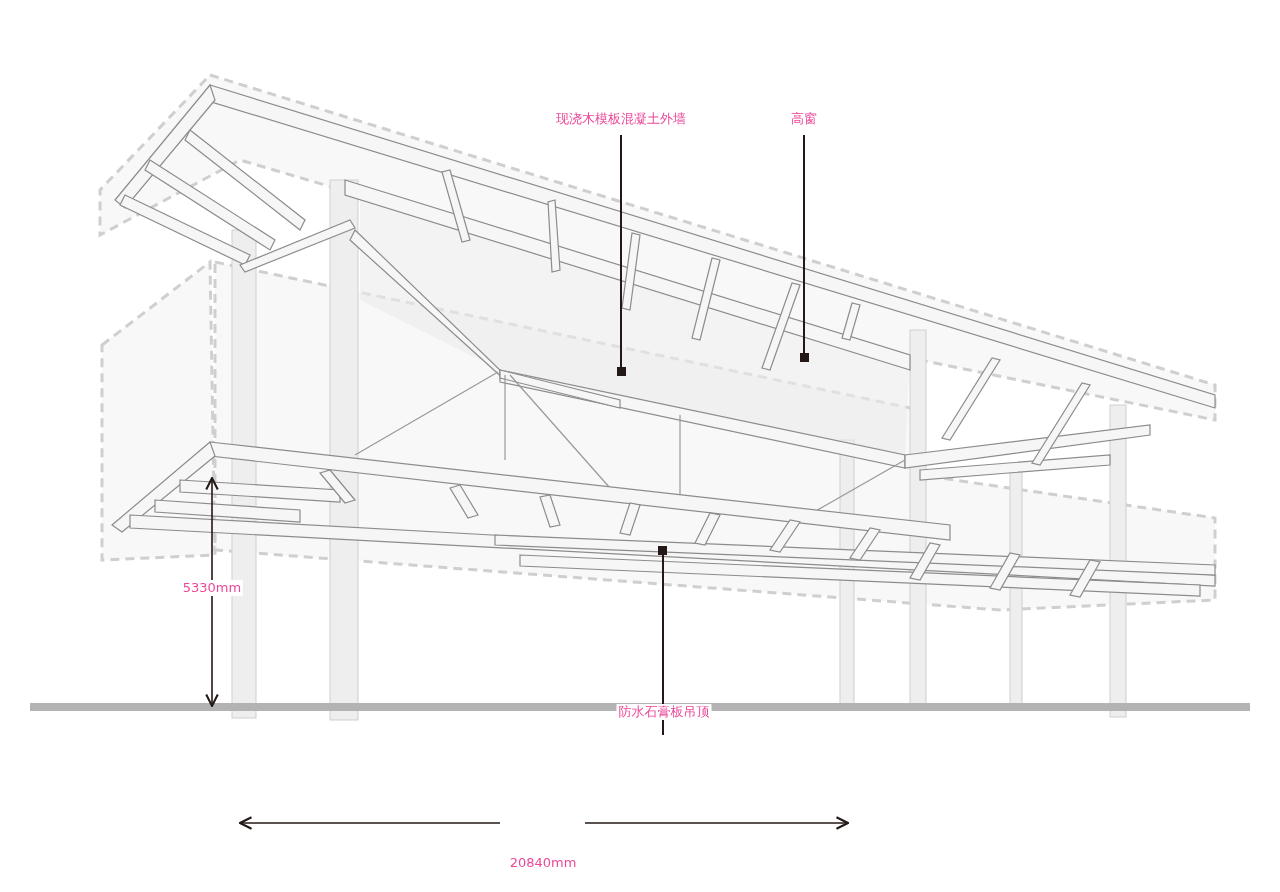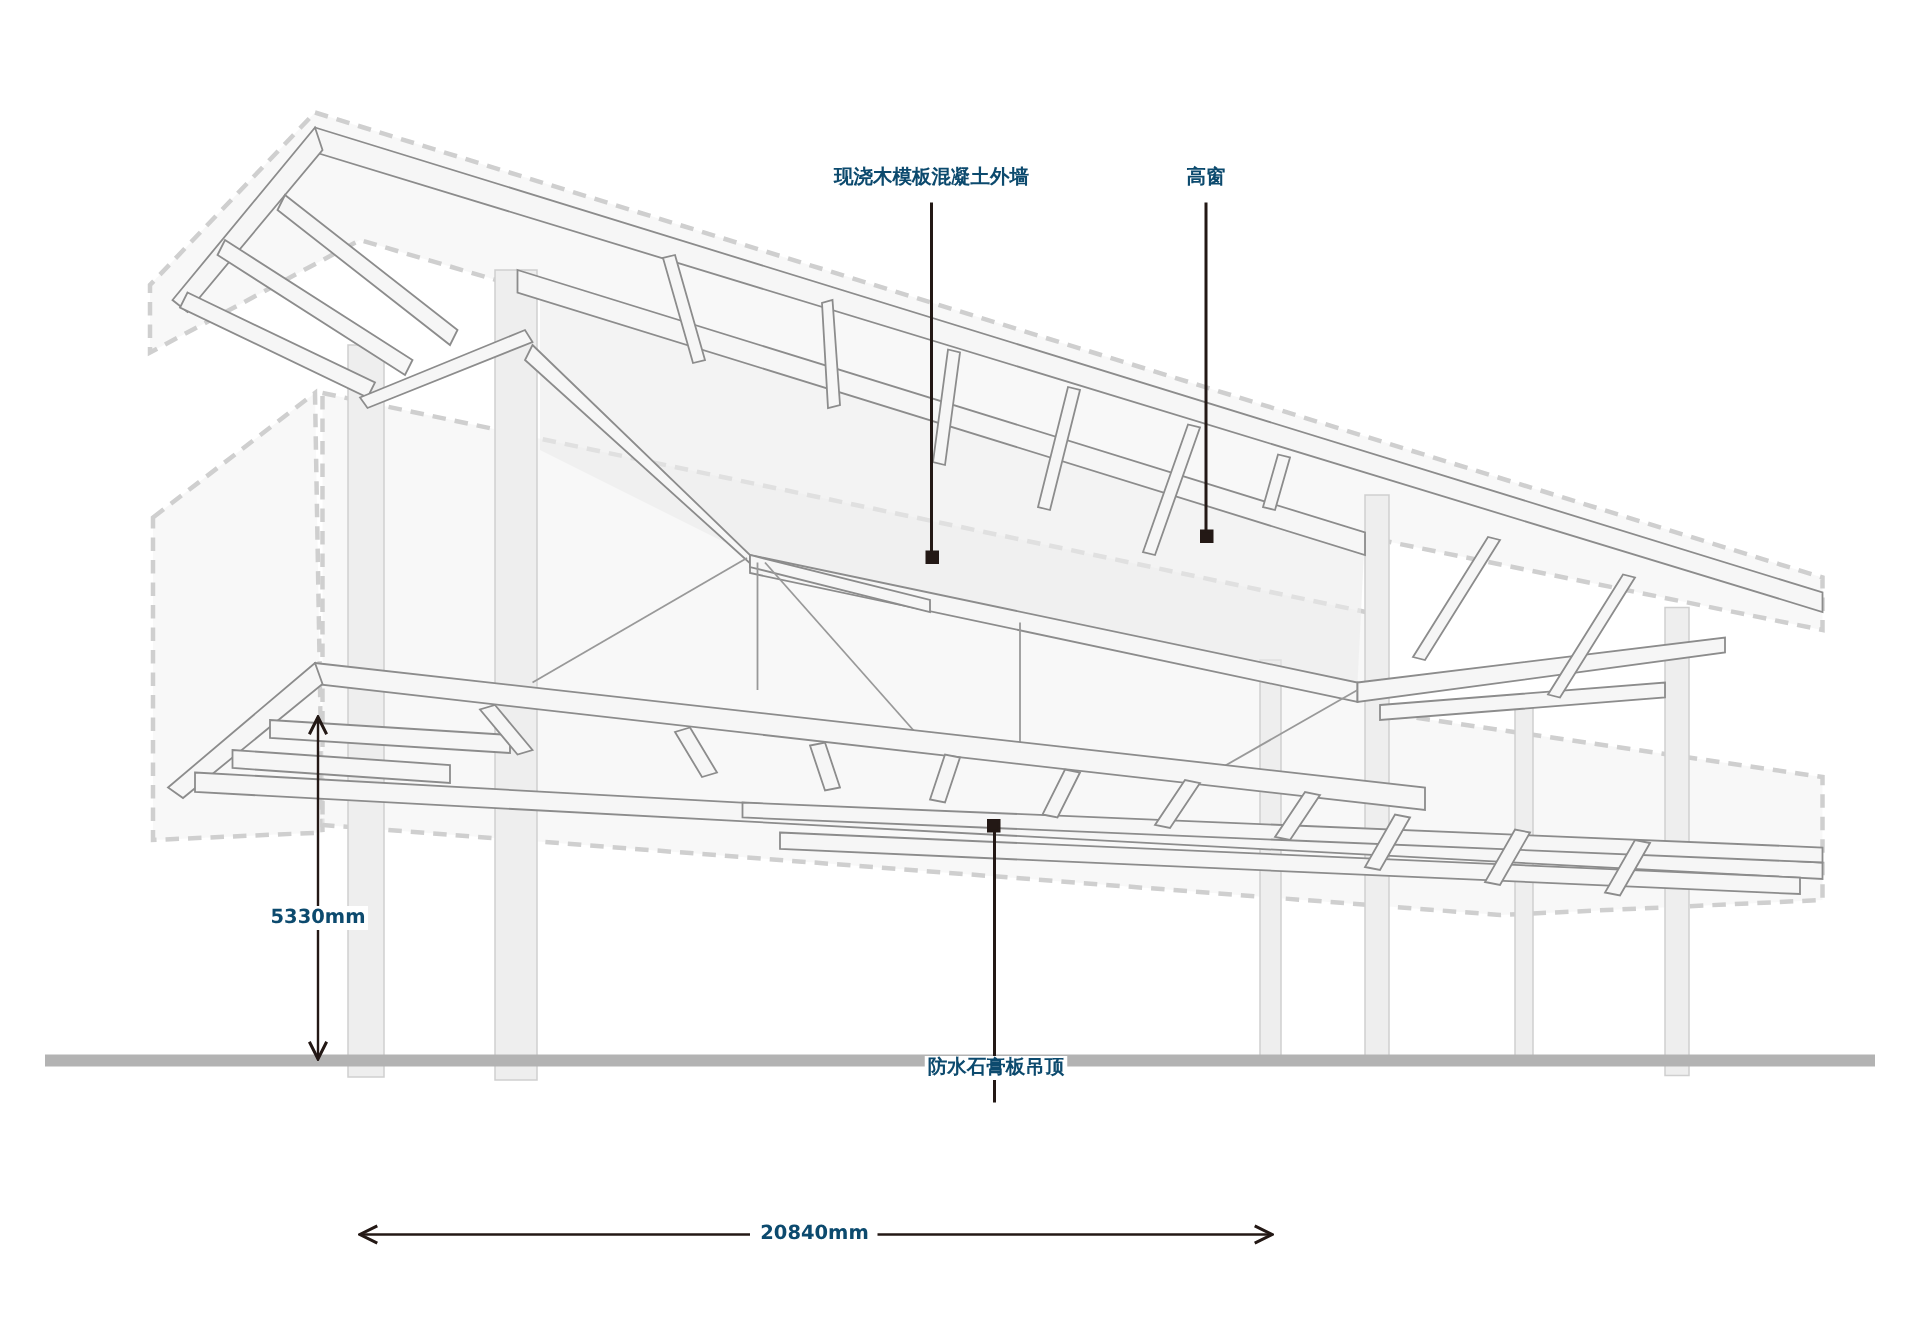--- a/index.html
+++ b/index.html
@@ -1,19 +1,19 @@
 <!DOCTYPE html>
 <html><head>
   <meta charset="utf-8">
   <style>
     html, body { margin: 0; padding: 0; background: #ffffff; }
     body { width: 1280px; height: 892px; position: relative; overflow: hidden;
            font-family: "DejaVu Sans", "Liberation Sans", sans-serif; }
     #stage { position: absolute; left: 0; top: 0; width: 1280px; height: 892px; }
-    .label { position: absolute; font-size: 13px; font-weight: bold; color: #0c4a6e;
+    .label { position: absolute; font-size: 13px; font-weight: normal; color: #ec4899;
              white-space: nowrap; background: #fff; padding: 0 2px; line-height: 16px; }
     .c { transform: translateX(-50%); }
   </style>
 </head>
 <body>
 
 <div id="stage">
   <svg width="1280" height="892" viewBox="0 0 1280 892">
     <defs>
       <marker id="arr" viewBox="0 0 10 10" refX="9" refY="5" markerWidth="9" markerHeight="9" orient="auto-start-reverse">
@@ -103,15 +103,15 @@
     <g stroke="#231815" stroke-width="1.6" fill="none">
       <line x1="212" y1="478" x2="212" y2="706" marker-start="url(#arr)" marker-end="url(#arr)"></line>
       <line x1="240" y1="823" x2="500" y2="823" marker-start="url(#arr)"></line>
       <line x1="585" y1="823" x2="848" y2="823" marker-end="url(#arr)"></line>
     </g>
   </svg>
 
   <div class="label c" style="left:621px; top:111px;">现浇木模板混凝土外墙</div>
   <div class="label c" style="left:804px; top:111px;">高窗</div>
   <div class="label c" style="left:664px; top:704px;">防水石膏板吊顶</div>
-  <div class="label c" style="left:212px; top:604px;">5330mm</div>
-  <div class="label c" style="left:543px; top:815px;">20840mm</div>
+  <div class="label c" style="left:212px; top:580px;">5330mm</div>
+  <div class="label c" style="left:543px; top:855px;">20840mm</div>
 </div>
 
 </body></html>

